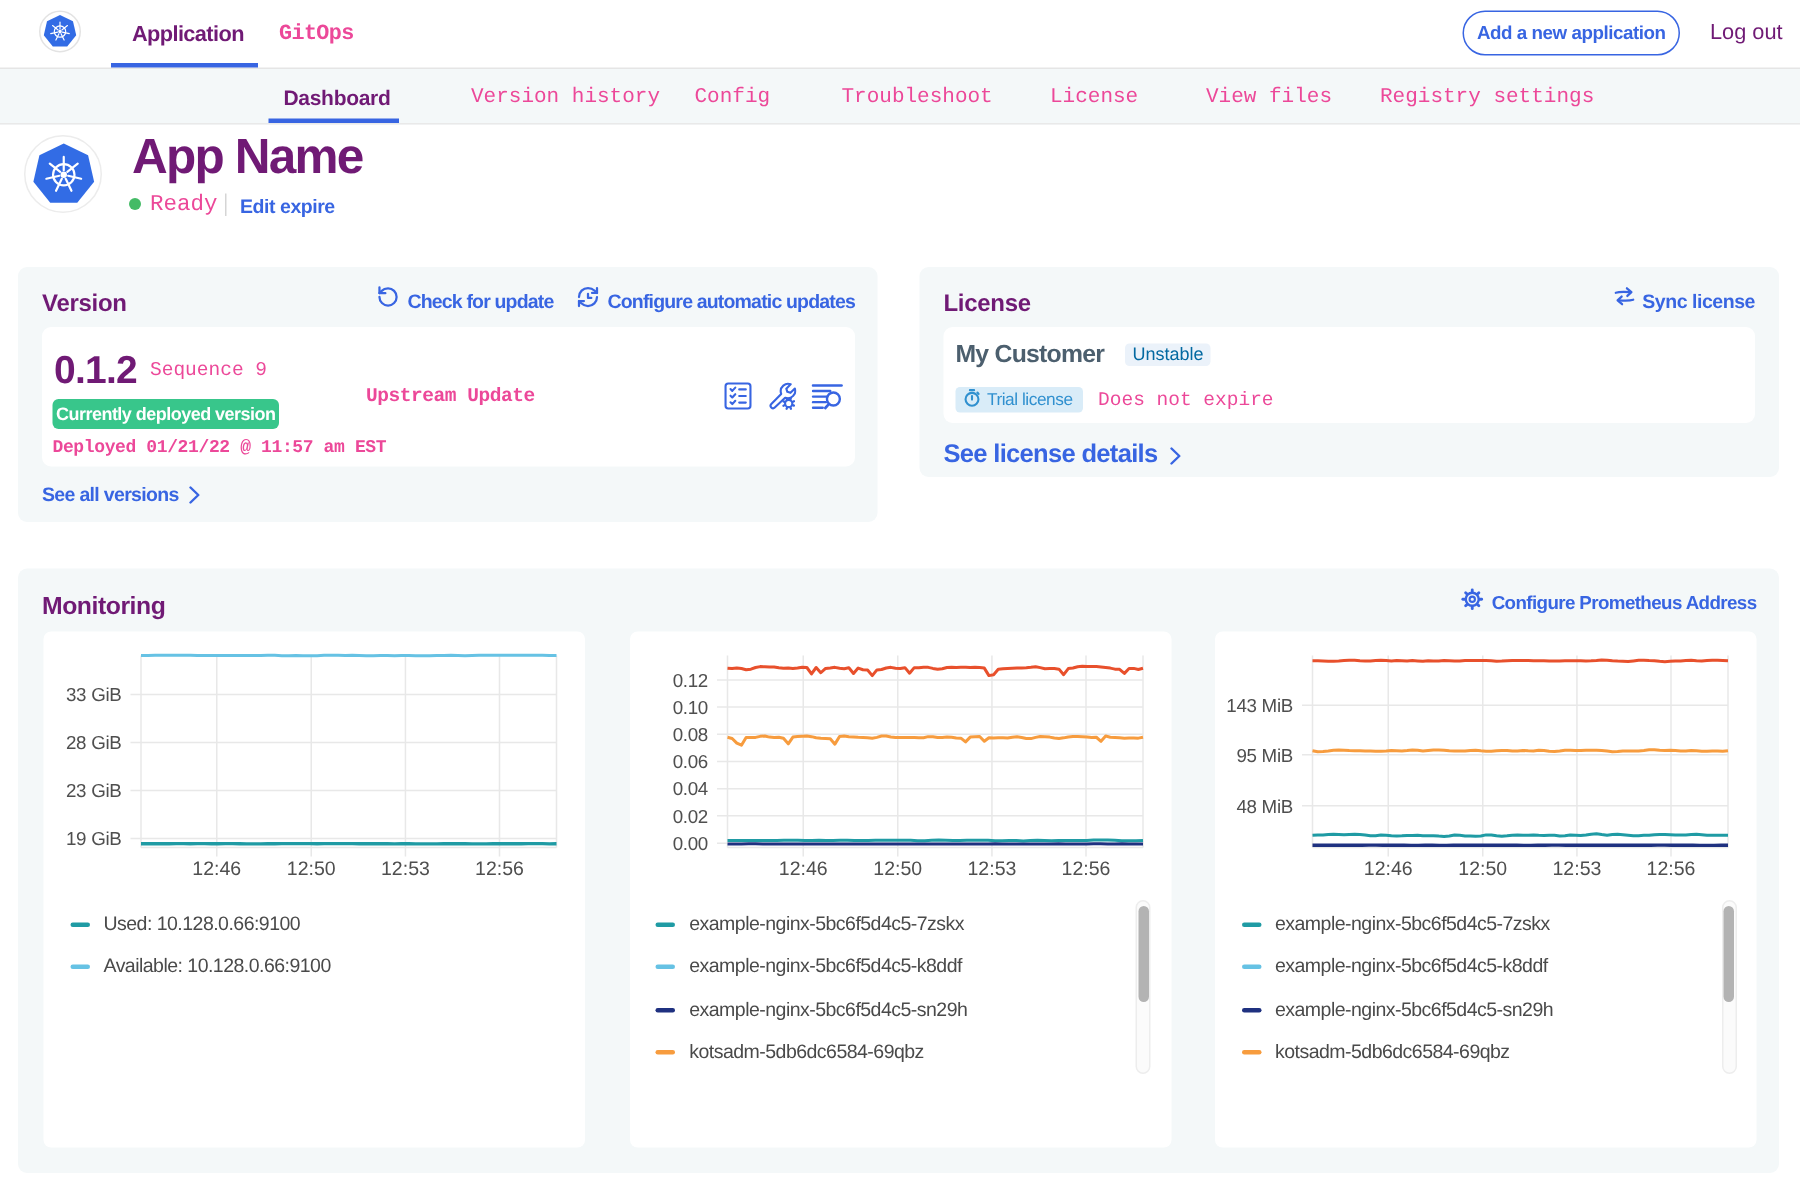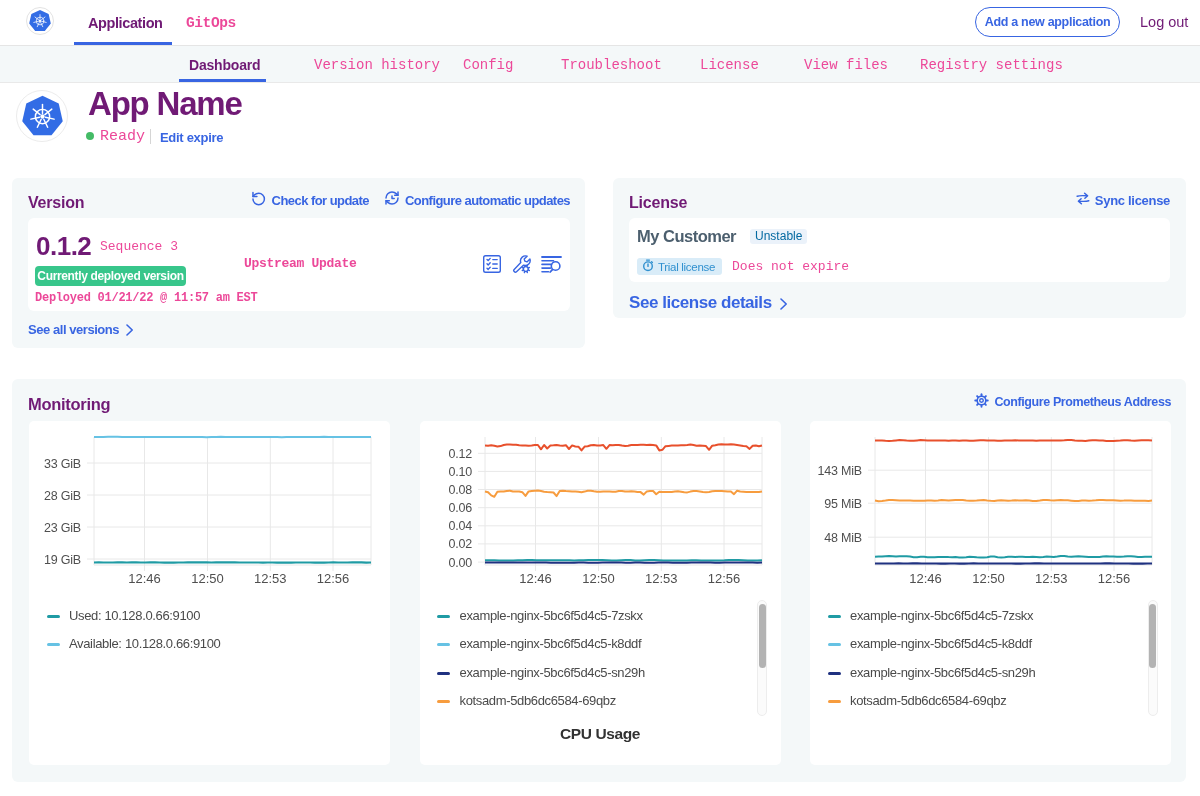--- a/index.html
+++ b/index.html
@@ -79,21 +79,21 @@
         <path d="M2 8 A6 6 0 0 1 8 2 C9.7 2 11.3 2.7 12.5 3.85 L14 5.33"></path>
         <path d="M14 2 L14 5.33 L10.7 5.33"></path>
         <path d="M14 8 A6 6 0 0 1 8 14 C6.3 14 4.7 13.3 3.5 12.15 L2 10.67"></path>
         <path d="M2 14 L2 10.67 L5.3 10.67"></path>
         <path d="M8 5.9 L8 8.6 L10.2 8.6"></path>
       </svg></span>
     <span class="link" style="font-size:13px;letter-spacing:-0.55px">Configure automatic updates</span>
 </div>
 <div class="abs" style="left:28px;top:218px;width:542px;height:93px;background:#fff;border-radius:6px"></div>
 <div class="abs dark b" style="left:36px;top:231px;font-size:26px;letter-spacing:-0.5px">0.1.2</div>
-<div class="abs gray" style="left:100px;top:239px;font-size:13px">Sequence 3</div>
+<div class="abs gray" style="left:100px;top:239px;font-size:13px">Sequence 9</div>
 <div class="abs" style="left:35px;top:266px;width:151px;height:20px;background:#38c68b;border-radius:4px;color:#fff;font-size:12px;font-weight:bold;letter-spacing:-0.35px;line-height:20px;text-align:center">Currently deployed version</div>
 <div class="abs gray b" style="left:35px;top:291px;font-size:12px;letter-spacing:-0.25px">Deployed 01/21/22 @ 11:57 am EST</div>
 <div class="abs gray b" style="left:244px;top:256px;font-size:13px;letter-spacing:-0.3px">Upstream Update</div>
 <div class="abs" style="left:482px;top:254px"><svg width="20" height="20" viewBox="0 0 20 20" fill="none" stroke="#3865e2" stroke-width="1.4" stroke-linecap="round" stroke-linejoin="round">
       <rect x="1.7" y="1.7" width="16.6" height="16.6" rx="1.8"></rect>
       <path d="M5 5.4 L6.2 6.6 L8.2 4.4"></path>
       <path d="M5 9.8 L6.2 11 L8.2 8.8"></path>
       <path d="M5 14.2 L6.2 15.4 L8.2 13.2"></path>
       <line x1="10.8" y1="5.6" x2="15.2" y2="5.6"></line>
       <line x1="10.8" y1="10" x2="15.2" y2="10"></line>
@@ -261,21 +261,20 @@
       <div style="position:absolute;left:17.5px;top:193.7px;width:13px;height:3px;border-radius:2px;background:#1f9ba4"></div>
       <div style="position:absolute;left:40px;top:186.7px;font-size:13px;letter-spacing:-0.35px;color:#4a4a4a;white-space:nowrap">example-nginx-5bc6f5d4c5-7zskx</div>
       <div style="position:absolute;left:17.5px;top:222.2px;width:13px;height:3px;border-radius:2px;background:#66c2e4"></div>
       <div style="position:absolute;left:40px;top:215.2px;font-size:13px;letter-spacing:-0.35px;color:#4a4a4a;white-space:nowrap">example-nginx-5bc6f5d4c5-k8ddf</div>
       <div style="position:absolute;left:17.5px;top:250.7px;width:13px;height:3px;border-radius:2px;background:#1f3180"></div>
       <div style="position:absolute;left:40px;top:243.7px;font-size:13px;letter-spacing:-0.35px;color:#4a4a4a;white-space:nowrap">example-nginx-5bc6f5d4c5-sn29h</div>
       <div style="position:absolute;left:17.5px;top:279.2px;width:13px;height:3px;border-radius:2px;background:#f79c3e"></div>
       <div style="position:absolute;left:40px;top:272.2px;font-size:13px;letter-spacing:-0.35px;color:#4a4a4a;white-space:nowrap">kotsadm-5db6dc6584-69qbz</div>
       <div style="position:absolute;left:337.5px;top:179px;width:10px;height:116px;border-radius:5px;background:#fbfbfb;border:1px solid #ededed"></div>
       <div style="position:absolute;left:339px;top:183px;width:7px;height:64px;border-radius:4px;background:#b3b3b3"></div>
-      <div style="position:absolute;left:0;top:304px;width:361px;text-align:center;font-size:15.5px;font-weight:bold;letter-spacing:-0.4px;color:#323232">CPU Usage</div>
     </div>
     <div style="position:absolute;left:798px;top:42px;width:361px;height:344px;background:#fff;border-radius:5px">
       <svg width="361" height="170" viewBox="0 0 361 170" style="position:absolute;left:0;top:0" font-family="Liberation Sans, sans-serif">
         <line x1="65" y1="16.0" x2="65" y2="144.0" stroke="#e8e8e8" stroke-width="1"></line>
         <line x1="115.5" y1="16.0" x2="115.5" y2="144.0" stroke="#e8e8e8" stroke-width="1"></line>
         <line x1="178.5" y1="16.0" x2="178.5" y2="144.0" stroke="#e8e8e8" stroke-width="1"></line>
         <line x1="241.3" y1="16.0" x2="241.3" y2="144.0" stroke="#e8e8e8" stroke-width="1"></line>
         <line x1="304" y1="16.0" x2="304" y2="144.0" stroke="#e8e8e8" stroke-width="1"></line>
         <line x1="342" y1="16.0" x2="342" y2="144.0" stroke="#e8e8e8" stroke-width="1"></line>
         <line x1="65.0" y1="49.2" x2="342.0" y2="49.2" stroke="#e8e8e8" stroke-width="1"></line>

